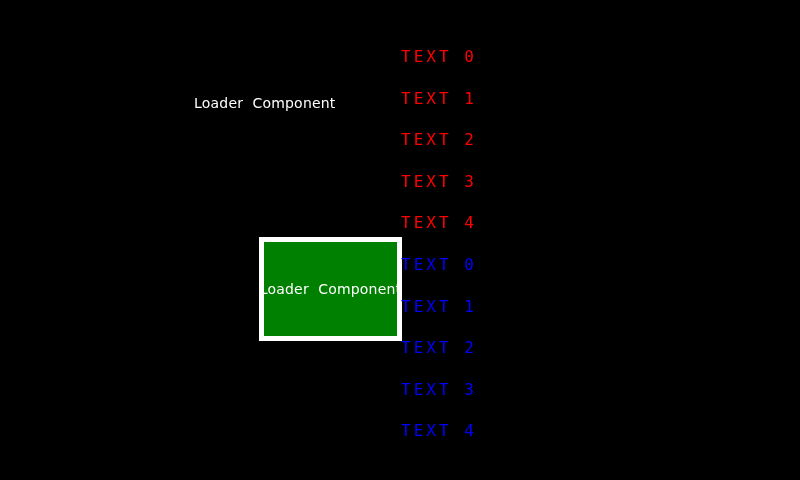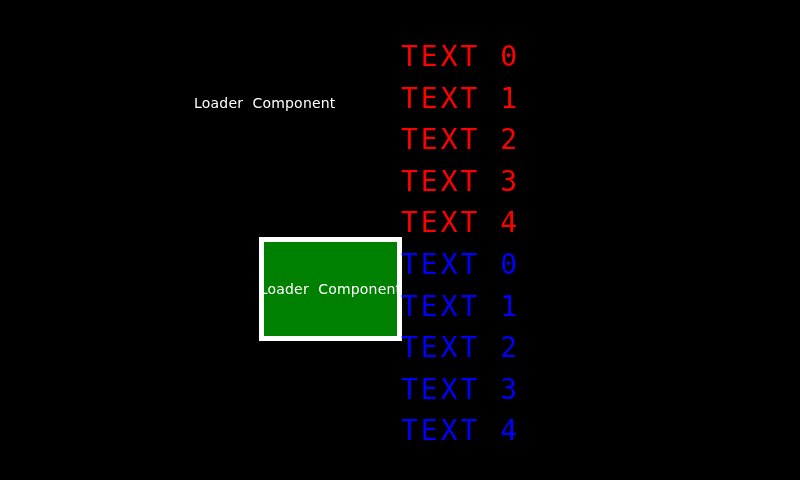--- a/index.html
+++ b/index.html
@@ -47,21 +47,21 @@
   }
   .text-list {
     position: absolute;
     left: 401px;
     top: 36px;
   }
   .text-item {
     height: 41.6px;
     line-height: 41.6px;
     font-family: "DejaVu Sans Mono", monospace;
-    font-size: 28px;
+    font-size: 16px;
     letter-spacing: 3px;
     white-space: pre;
   }
 </style>
 </head>
 <body>
 
 <div class="screen">
 
   <div class="loader-label" style="color: rgb(255, 255, 255);">Loader  Component</div>

